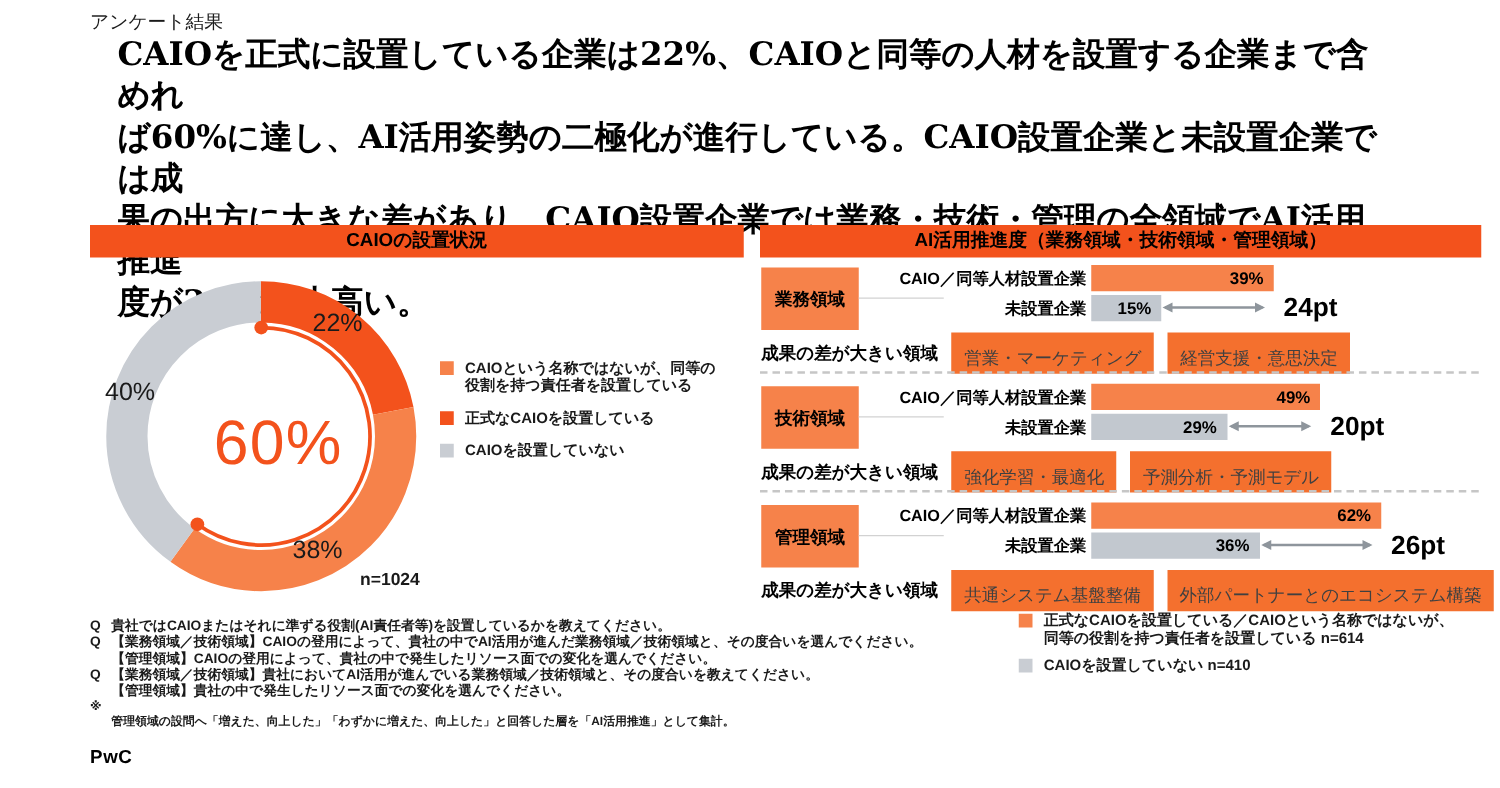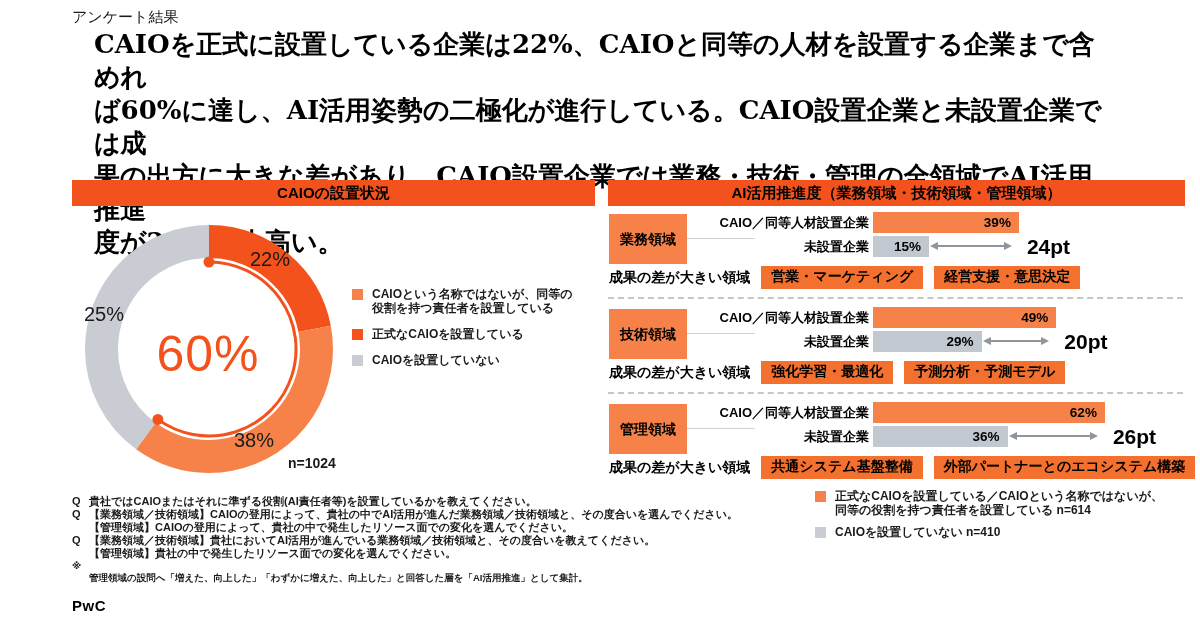--- a/index.html
+++ b/index.html
@@ -25,21 +25,21 @@
     font-weight:bold;font-size:15px;text-align:center;}
 
   
   .donut{position:absolute;left:12px;top:44px;width:250px;height:250px;}
   .donut circle.seg{fill:none;stroke-width:33;}
   [data-seg="0"]{stroke:var(--orange);}
   [data-seg="1"]{stroke:var(--orange-light);}
   [data-seg="2"]{stroke:var(--gray-seg);}
   .arc60{fill:none;stroke:var(--orange);stroke-width:3;}
   .arc-dot{fill:var(--orange);}
-  .donut-center{position:absolute;left:70px;top:145px;width:132px;text-align:center;
+  .donut-center{position:absolute;left:70px;top:145px;width:132px;text-align:right;
     font-size:50px;font-weight:500;color:var(--orange);letter-spacing:1px;}
   .dlabel{position:absolute;font-size:20px;font-weight:500;color:#1a1a1a;z-index:2;}
   .dl-22{left:178px;top:68px;}
   .dl-40{left:12px;top:123px;}
   .dl-38{left:162px;top:249px;}
   .nlabel{position:absolute;left:216px;top:275px;font-size:14px;font-weight:bold;color:#1a1a1a;}
 
   .legend-left{position:absolute;left:280px;top:107px;}
   .lg-item{display:flex;align-items:flex-start;margin-bottom:12px;}
   .sw{width:11px;height:11px;margin:2px 9px 0 0;flex:0 0 11px;}
@@ -64,21 +64,21 @@
   .bar .pct{display:block;text-align:right;padding-right:8px;font-size:13.5px;font-weight:bold;
     line-height:21px;color:#000;}
   .arrow{position:absolute;top:9px;height:0;border-top:2px solid var(--arrow-gray);}
   .arrow::before{content:'';position:absolute;left:-2px;top:-5px;width:0;height:0;
     border-right:8px solid var(--arrow-gray);border-top:4px solid transparent;border-bottom:4px solid transparent;}
   .arrow::after{content:'';position:absolute;right:-2px;top:-5px;width:0;height:0;
     border-left:8px solid var(--arrow-gray);border-top:4px solid transparent;border-bottom:4px solid transparent;}
   .pt{position:absolute;top:-1px;font-size:21px;font-weight:bold;line-height:23px;color:#000;}
   .chips{position:absolute;left:1px;top:54px;display:flex;align-items:center;gap:11px;white-space:nowrap;}
   .chips-label{font-size:14px;font-weight:bold;color:#000;}
-  .chip{background:var(--orange-chip);color:#000000;font-size:14px;font-weight:bold;padding:2px 10px 3px;}
+  .chip{background:var(--orange-chip);color:#404040;font-size:14px;font-weight:normal;padding:12px 10px 3px;}
   .sep{position:absolute;left:0;right:2px;border-top:2px dashed #C6C6C6;height:0;}
   .sep1{top:117px;} .sep2{top:212px;}
 
   .legend-right{position:absolute;left:207px;top:309px;}
   .legend-right .lg-item{margin-bottom:8px;}
 
   
   .footnotes{position:absolute;left:72px;top:495px;width:1060px;}
   .fn{display:flex;font-size:11px;font-weight:bold;line-height:13px;color:#1a1a1a;}
   .fn .fq{flex:0 0 17px;}
@@ -106,21 +106,21 @@
         <circle class="seg" data-seg="1" cx="125" cy="125" r="107.5" pathLength="100" stroke-dasharray="38 62" stroke-dashoffset="-22"></circle>
         <circle class="seg" data-seg="2" cx="125" cy="125" r="107.5" pathLength="100" stroke-dasharray="40 60" stroke-dashoffset="-60"></circle>
       </g>
       <path class="arc60" id="arc60" d="M 125.0 38.0 A 87 87 0 1 1 73.9 195.4"></path>
       <circle class="arc-dot" id="arc60-a" r="5.5" cx="125" cy="38"></circle>
       <circle class="arc-dot" id="arc60-b" r="5.5" cx="73.9" cy="195.4"></circle>
     </svg>
 
     <div class="donut-center">60%</div>
     <div class="dlabel dl-22">22%</div>
-    <div class="dlabel dl-40">25%</div>
+    <div class="dlabel dl-40">40%</div>
     <div class="dlabel dl-38">38%</div>
     <div class="nlabel">n=1024</div>
 
     <div class="legend-left">
       <div class="lg-item">
         <span class="sw sw-light"></span>
         <span class="lg-text">CAIOという名称ではないが、同等の
 役割を持つ責任者を設置している</span>
       </div>
       <div class="lg-item">

